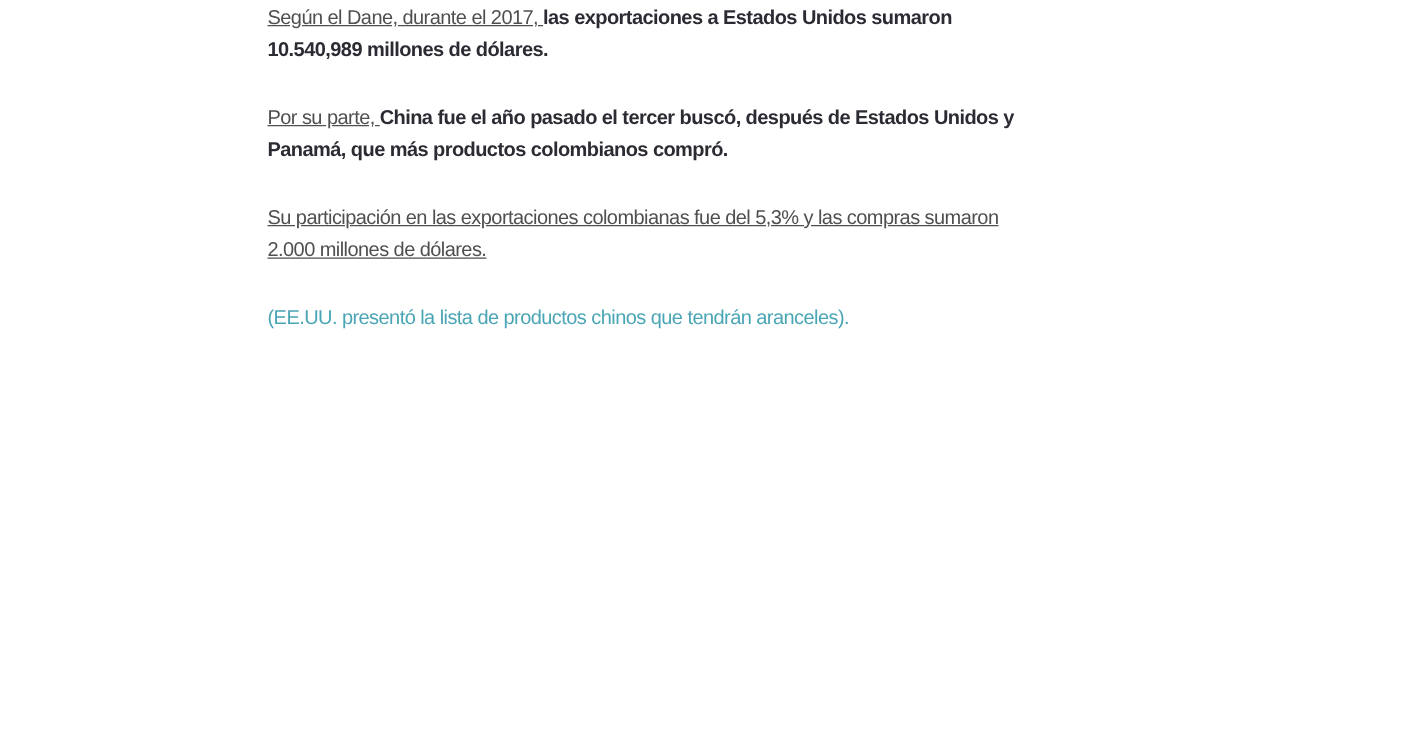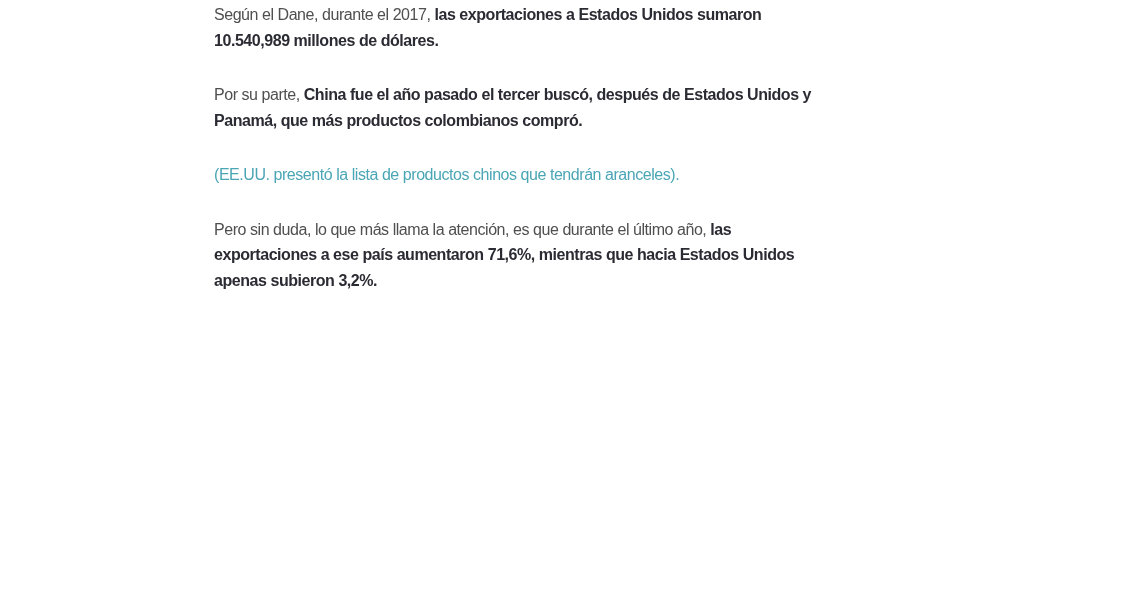--- a/index.html
+++ b/index.html
@@ -27,32 +27,33 @@
   .article p{
     margin:0 0 29px 0;
     font-size:16px;
     line-height:25.5px;
     letter-spacing:-0.45px;
     color:var(--text-regular);
   }
   .article .regular{
     font-weight:400;
     color:var(--text-regular);
+    text-decoration:underline;
   }
   .article .bold{
     font-weight:700;
     color:var(--text-bold);
   }
   .article a.link{
     color:var(--link);
     text-decoration:none;
     cursor:pointer;
   }
 </style>
 </head>
 <body>
 
 <div class="article" id="article">
     <p><span class="regular">Según el Dane, durante el 2017, </span><span class="bold">las exportaciones a Estados Unidos sumaron 10.540,989 millones de dólares.</span></p>
     <p><span class="regular">Por su parte, </span><span class="bold">China fue el año pasado el tercer buscó, después de Estados Unidos y Panamá, que más productos colombianos compró.</span></p>
+    <p><span class="regular">Su participación en las exportaciones colombianas fue del 5,3% y las compras sumaron 2.000 millones de dólares.</span></p>
     <p><a class="link" href="#">(EE.UU. presentó la lista de productos chinos que tendrán aranceles).</a></p>
-    <p><span class="regular">Pero sin duda, lo que más llama la atención, es que durante el último año, </span><span class="bold">las exportaciones a ese país aumentaron 71,6%, mientras que hacia Estados Unidos apenas subieron 3,2%.</span></p>
   </div>
 
 </body></html>

